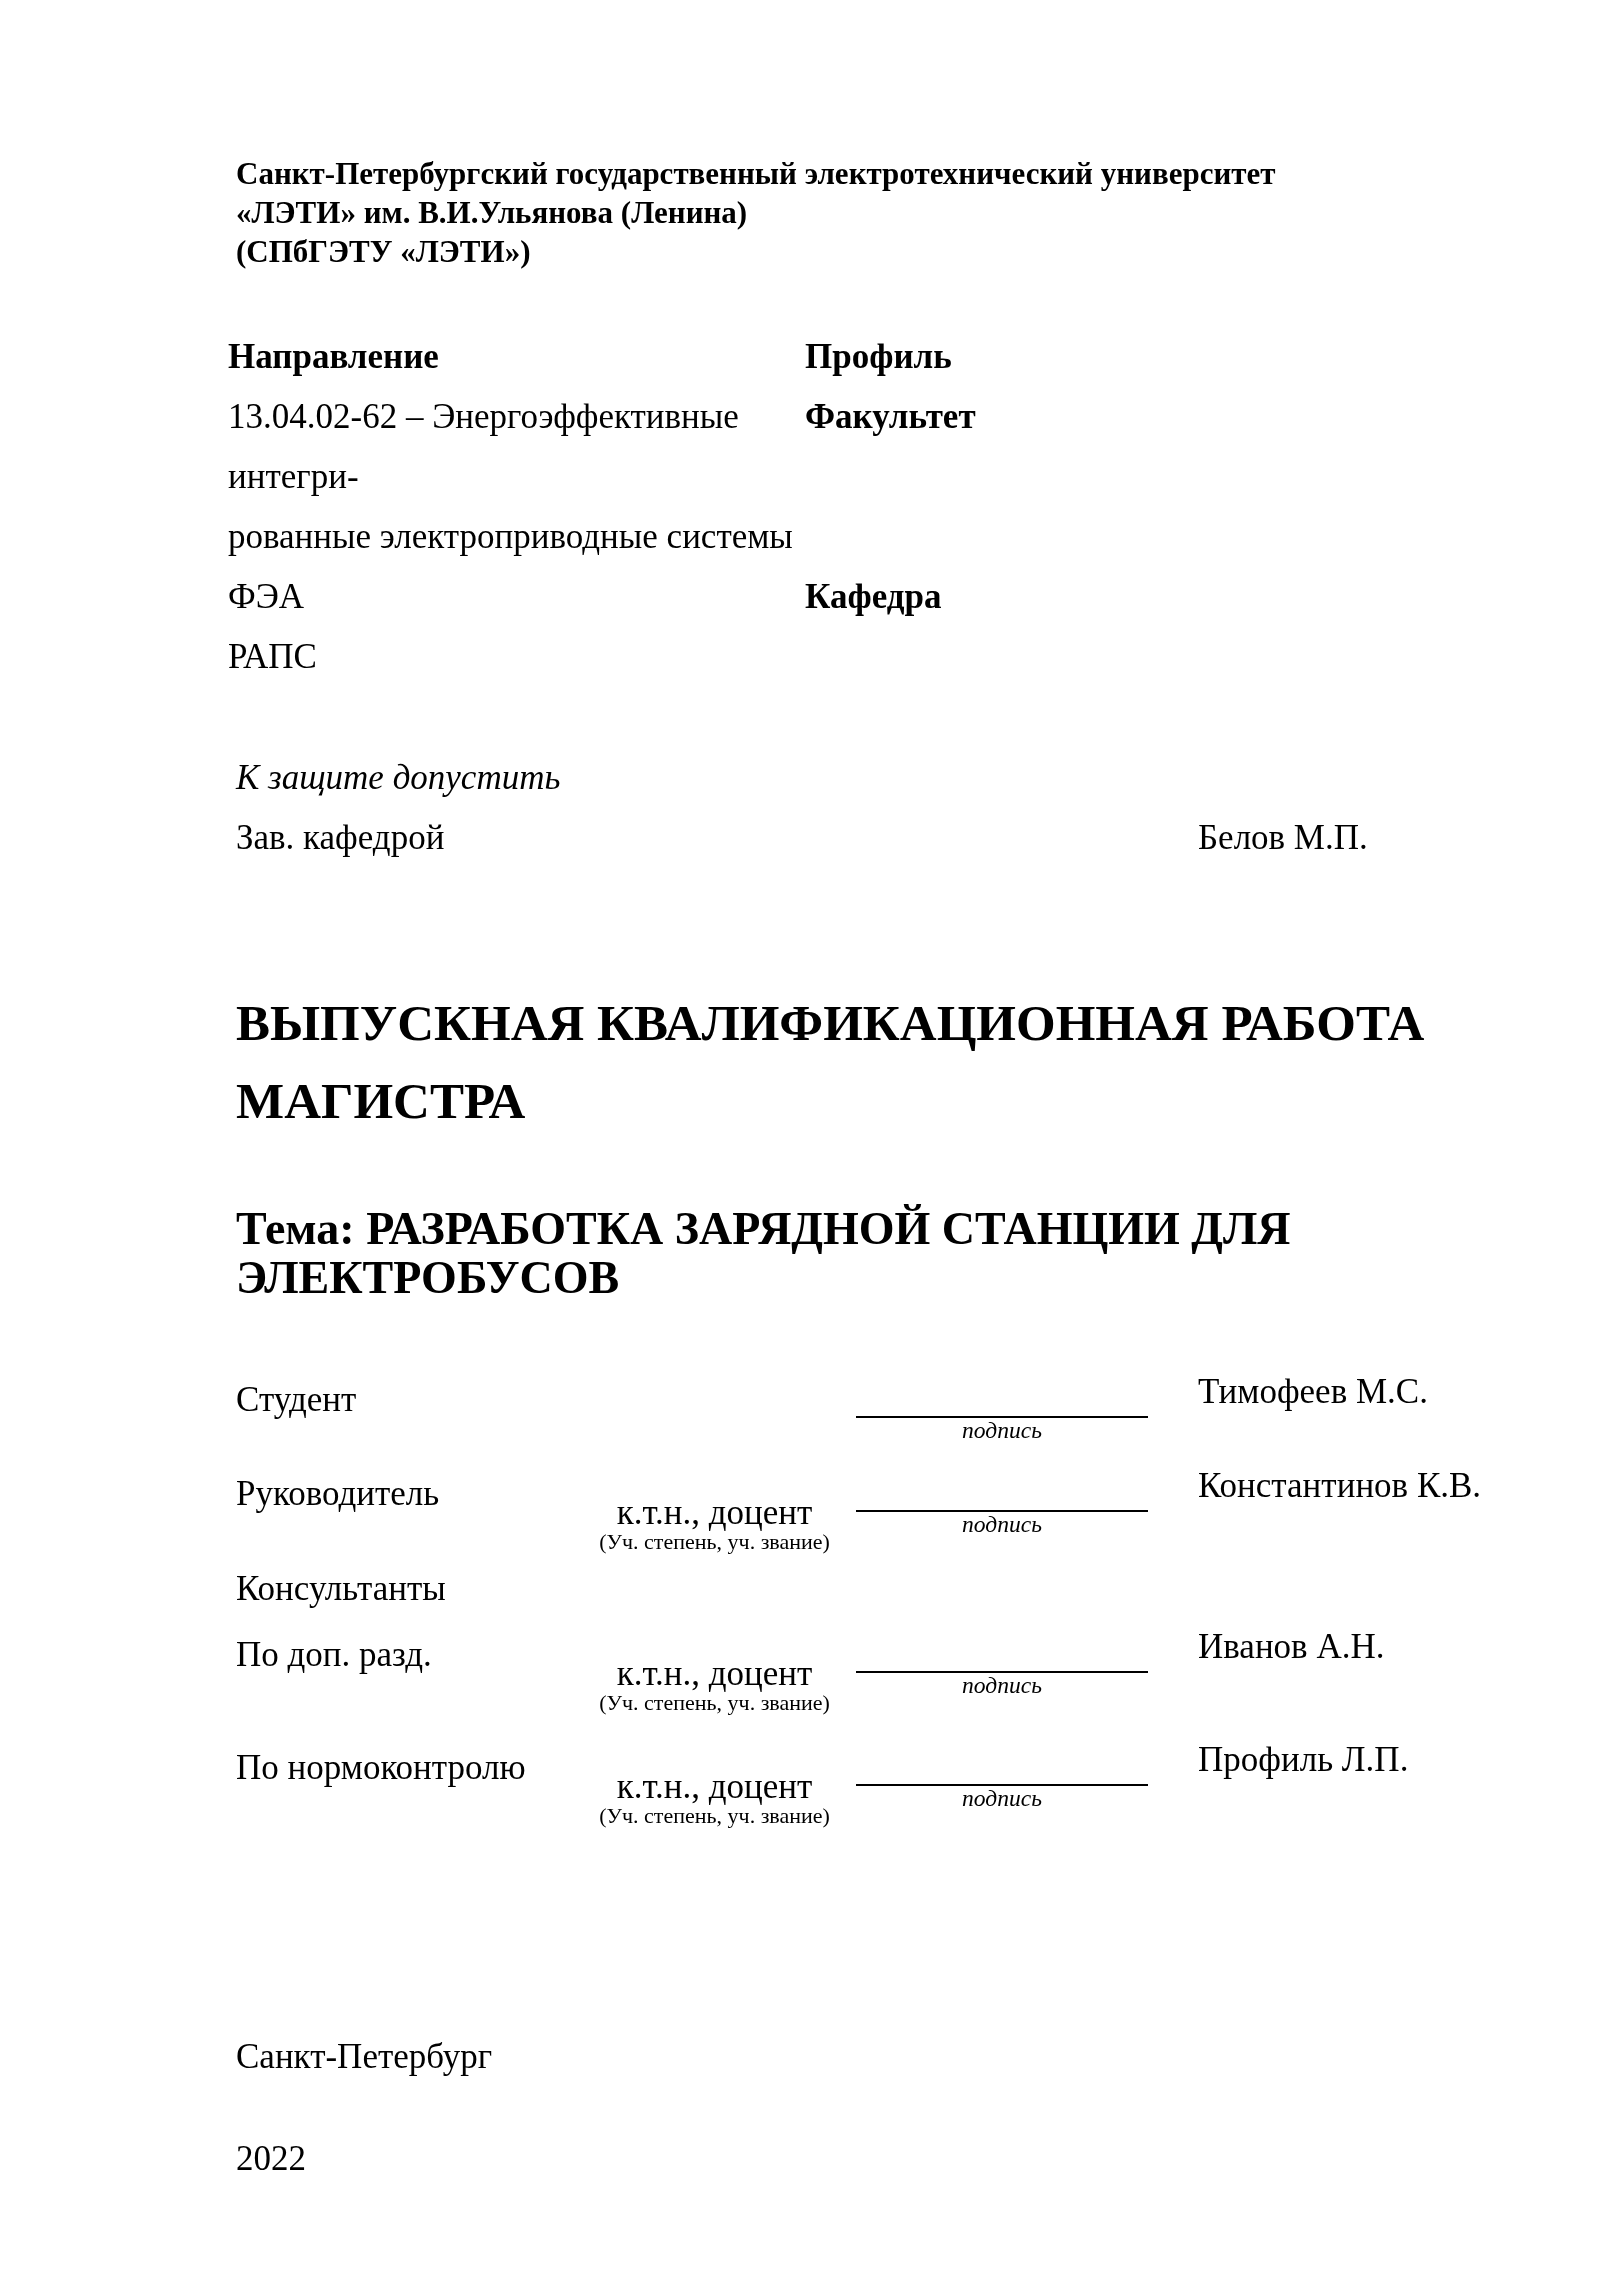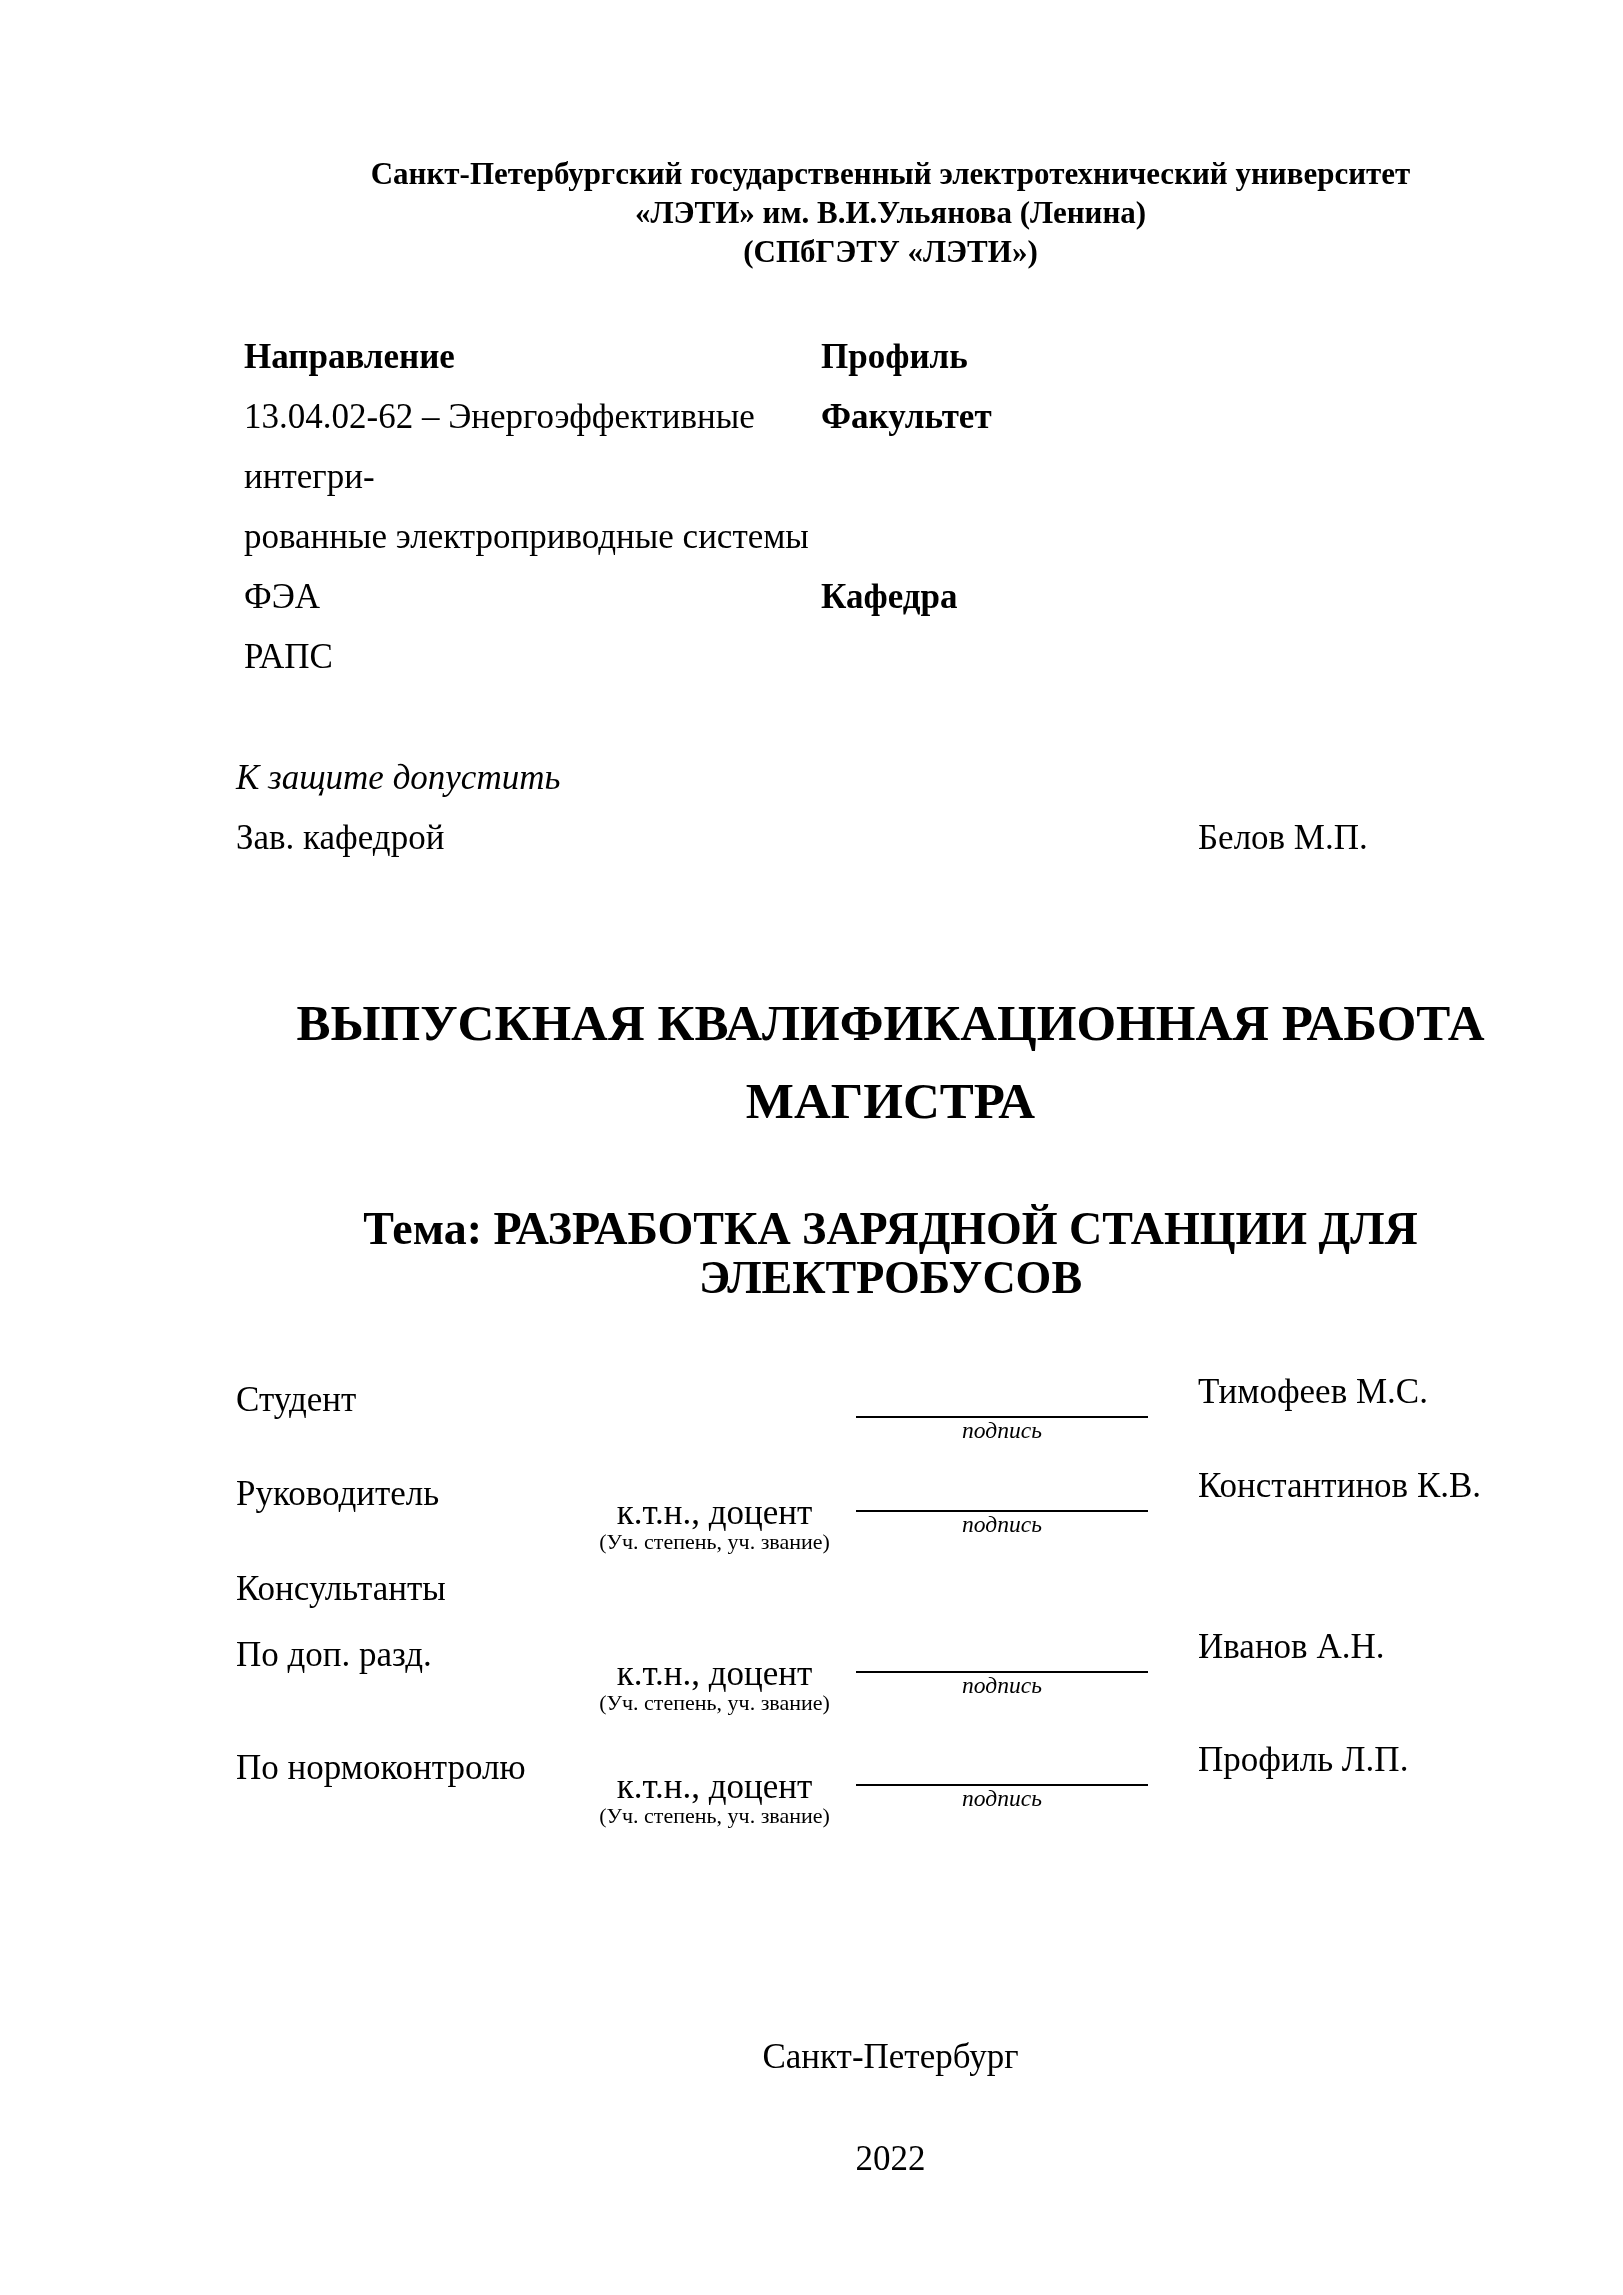--- a/index.html
+++ b/index.html
@@ -14,32 +14,31 @@
     background: #ffffff;
     color: #000000;
     font-family: "Liberation Serif", "DejaVu Serif", serif;
     overflow: hidden;
   }
   
   .band {
     position: absolute;
     left: 236px;
     width: 1309px;
-    text-align: center;
     font-family: Liberation Serif, serif;
   }
   .org-header {
     top: 154px;
     font-weight: bold;
     font-size: 31px;
     line-height: 39px;
   }
   .fields {
     position: absolute;
-    left: 244px;
+    left: 228px;
     top: 327px;
     width: 1311px;
     display: grid;
     grid-template-columns: 577px 734px;
     font-size: 35px;
     line-height: 60px;
   }
   .fields .label {
     font-weight: bold;
   }

